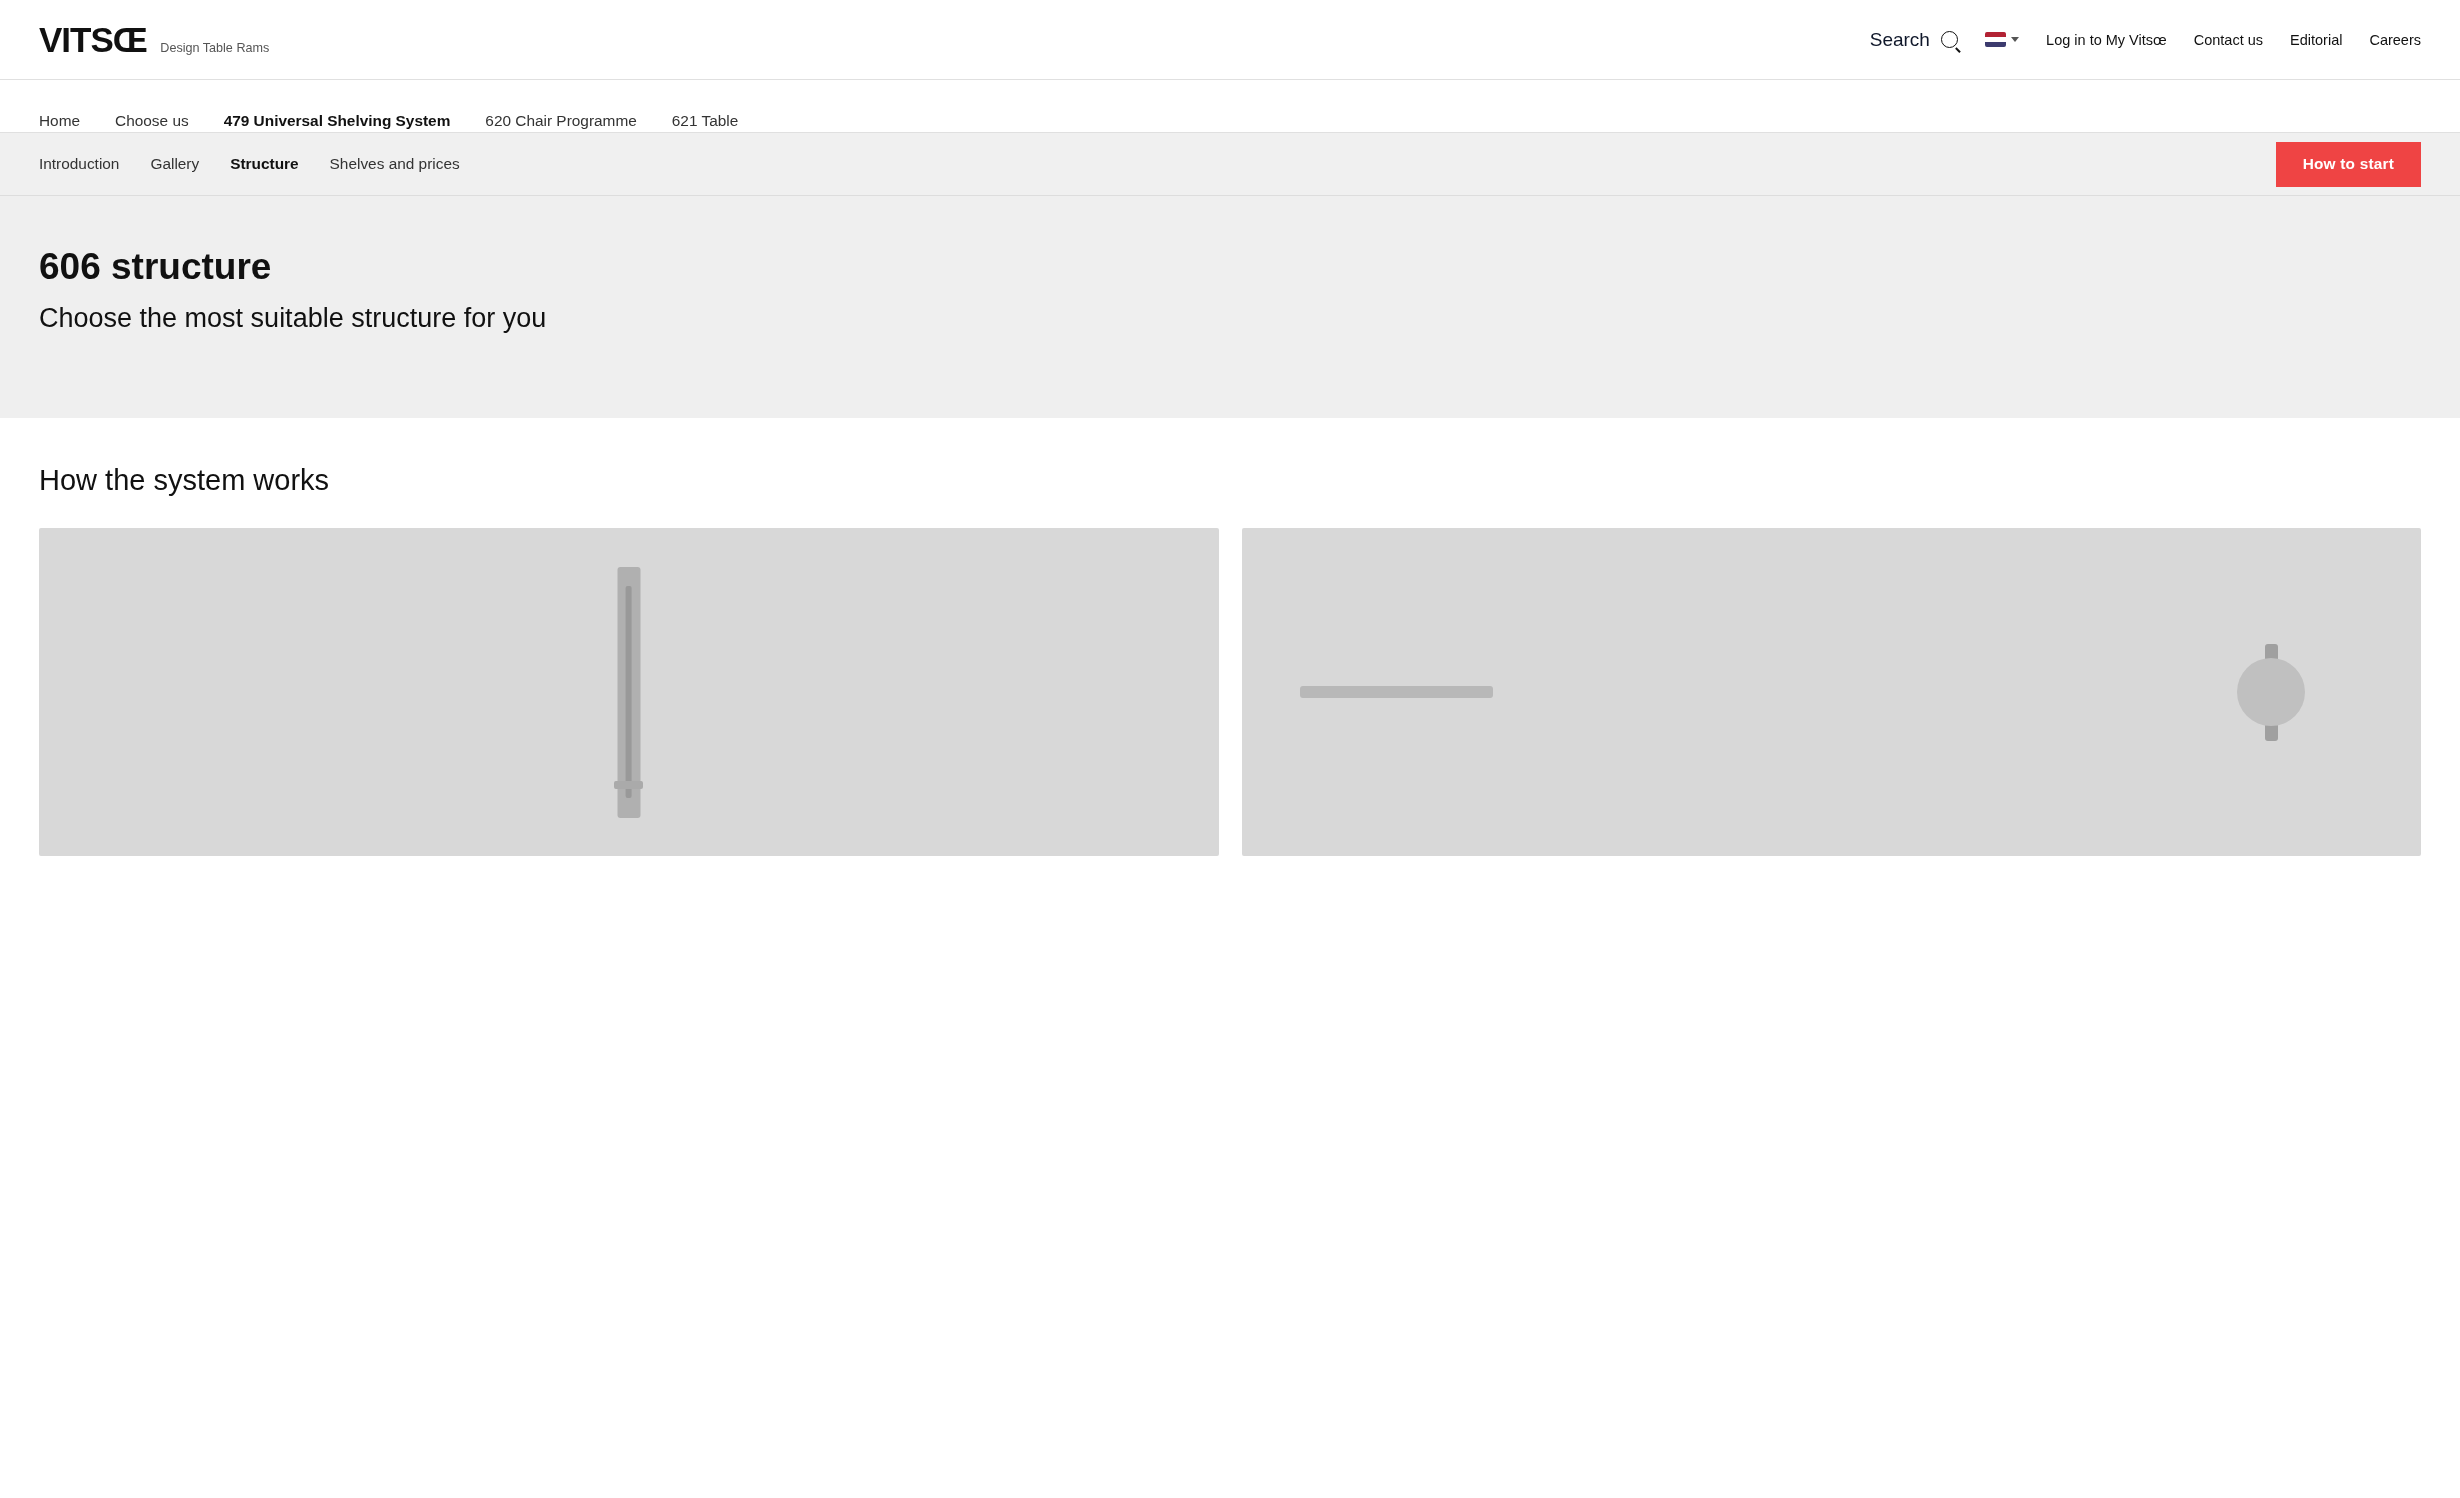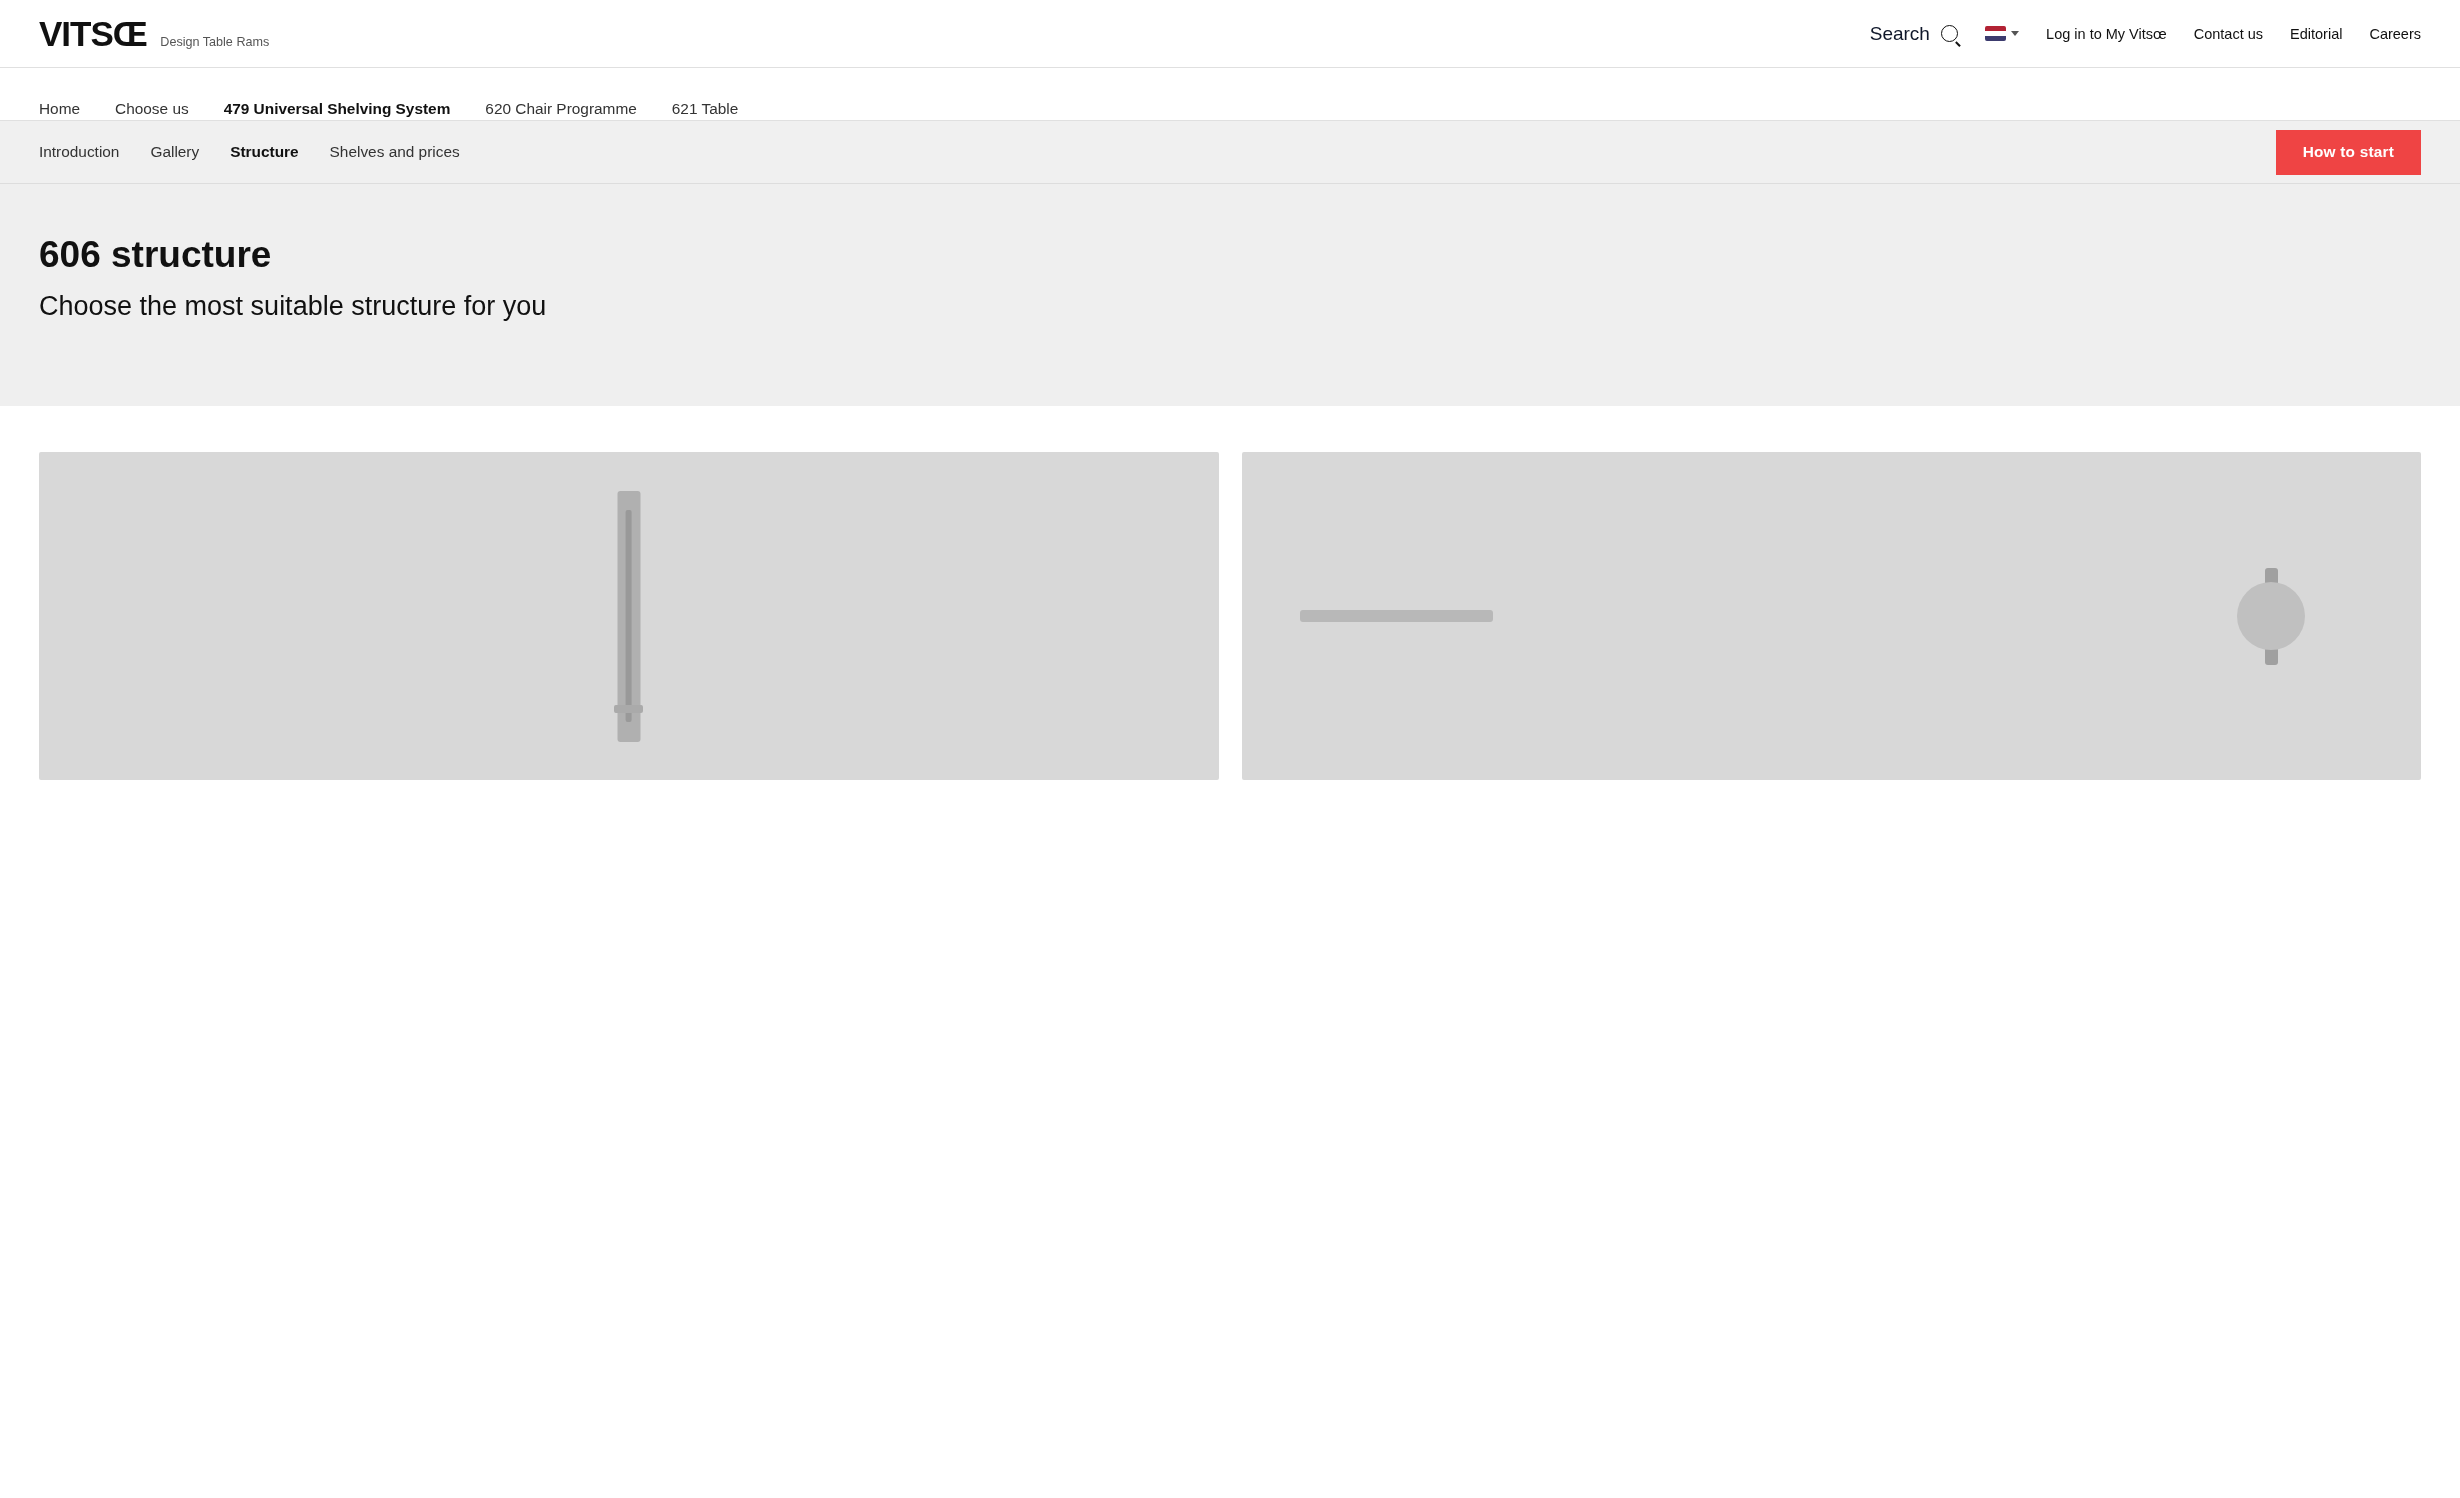--- a/index.html
+++ b/index.html
@@ -4,21 +4,21 @@
   <style>
     * { margin: 0; padding: 0; box-sizing: border-box; }
     body { font-family: Arial, Helvetica, sans-serif; background: #fff; color: #111; font-size: 15.4px; }
 
     
     .top-bar {
       display: flex;
       align-items: center;
       justify-content: flex-end;
       padding: 0 39px;
-      height: 68px;
+      height: 80px;
       border-bottom: 1px solid #e0e0e0;
       gap: 27px;
     }
     .logo-area {
       margin-right: auto;
       display: flex;
       align-items: baseline;
       gap: 13.5px;
     }
     .logo-text {
@@ -311,20 +311,21 @@
   <div class="sub-nav-spacer"></div>
   <button class="how-to-start-btn">How to start</button>
 </nav>
 
 <section class="hero-section">
   <h1 class="hero-title">606 structure</h1>
   <p class="hero-subtitle">Choose the most suitable structure for you</p>
 </section>
 
 <section class="content-section">
+  <h2 class="section-title">How the system works</h2>
 
   <div class="image-grid">
 
     <div class="image-placeholder">
       <div class="shelf-post">
         <div class="shelf-post-accent"></div>
       </div>
     </div>
 
     <div class="image-placeholder">

